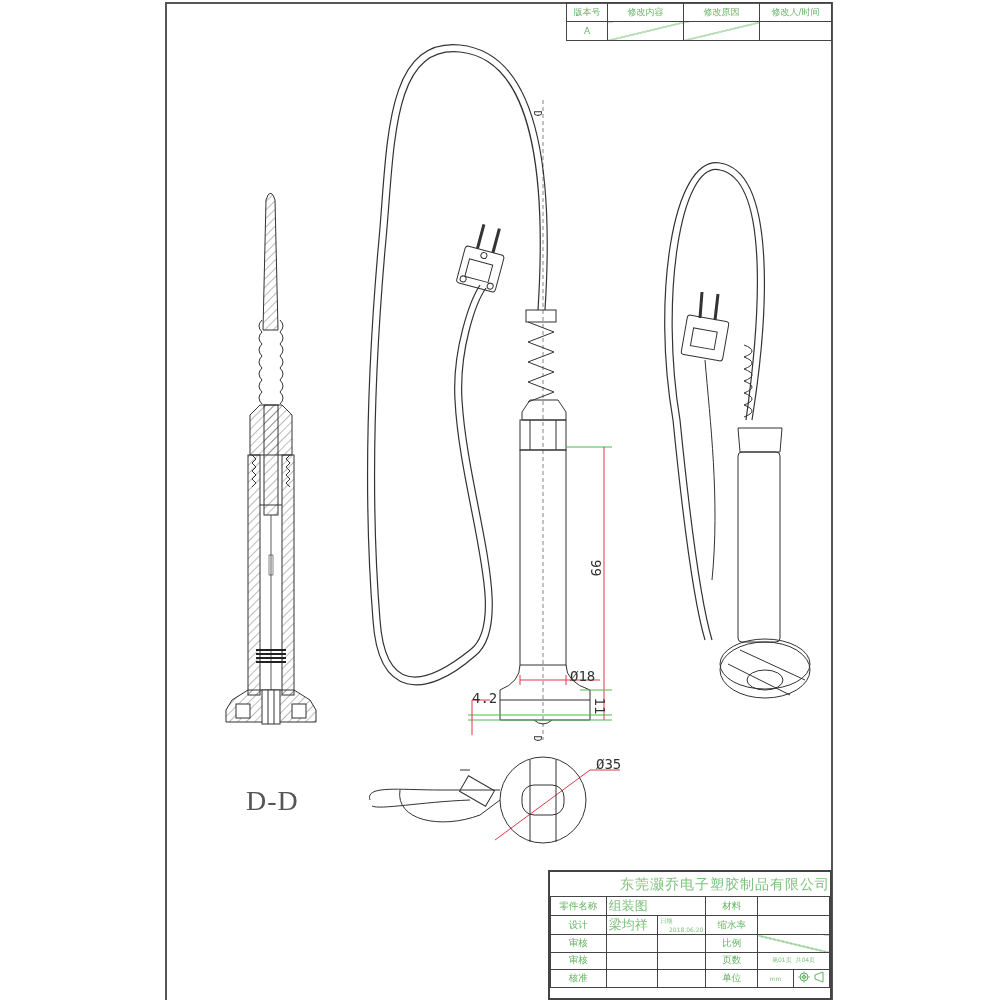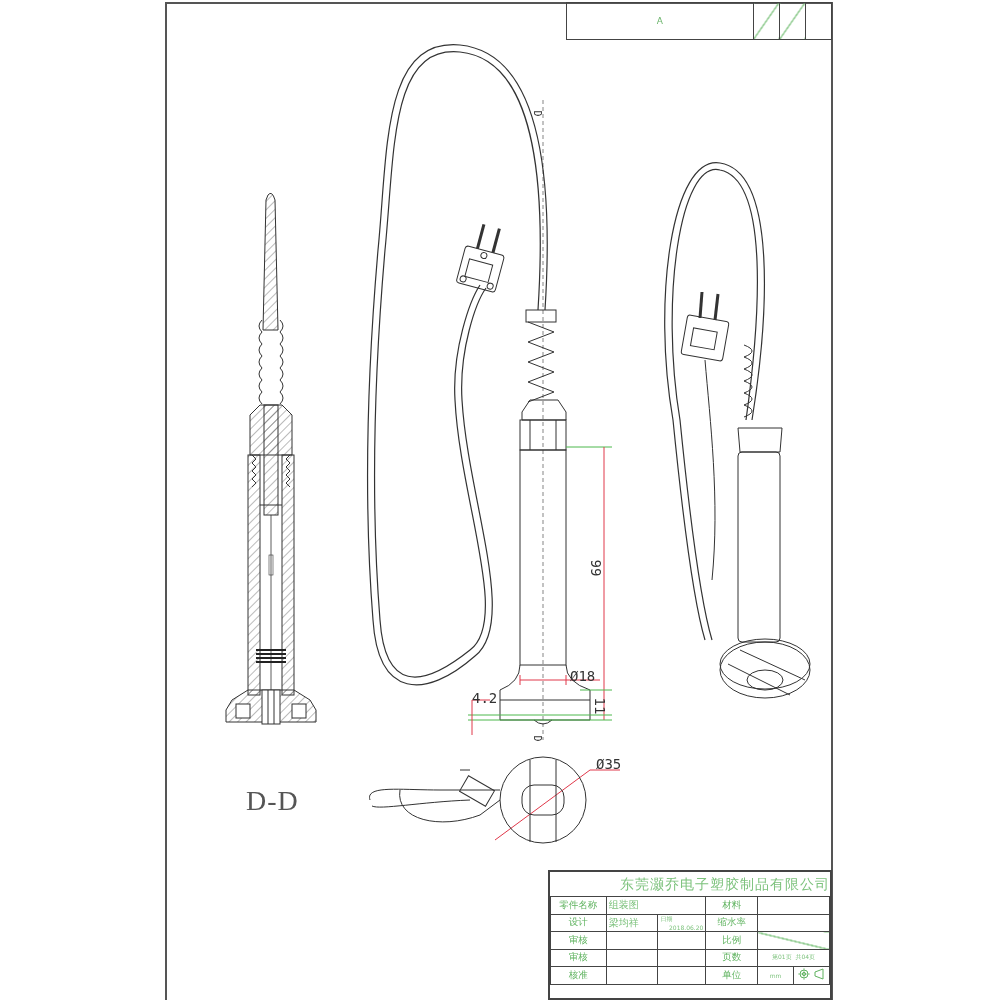--- a/index.html
+++ b/index.html
@@ -5,33 +5,39 @@
     html,body{margin:0;padding:0;background:#ffffff;}
     body{width:1000px;height:1000px;position:relative;overflow:hidden;font-family:"DejaVu Sans",sans-serif;}
     .sheet{position:absolute;left:165px;top:2px;width:668px;height:1000px;border-left:2px solid #555;border-top:2px solid #555;border-right:2px solid #555;box-sizing:border-box;}
     svg.drawing{position:absolute;left:0;top:0;}
     .rev-table{position:absolute;left:566px;top:2px;width:266px;height:38px;border-collapse:collapse;font-size:9px;color:#6ab46a;}
     .rev-table td{border:1px solid #444;text-align:center;height:18px;padding:0;}
     .title-block{position:absolute;left:548px;top:870px;width:284px;height:130px;border:2px solid #444;box-sizing:border-box;}
     .tb-company{position:absolute;left:0;top:0;width:100%;height:24px;border-bottom:1px solid #444;font-size:14px;color:#7cc27c;text-align:right;line-height:24px;letter-spacing:1px;}
     .tb-grid{position:absolute;left:0;top:24px;width:280px;border-collapse:collapse;font-size:9.5px;color:#5fb35f;}
     .tb-grid td{border:1px solid #444;height:16.5px;padding:0 2px;text-align:center;}
-    .tb-grid td.val{color:#7cc27c;text-align:left;font-size:10px;}
+    .tb-grid td.val{color:#7cc27c;text-align:left;font-size:13px;}
     .tb-grid td.mono{color:#333;font-family:"DejaVu Sans Mono",monospace;font-size:6.5px;text-align:left;white-space:nowrap;}
     .tb-grid td.small{font-size:6px;color:#7cc27c;}
     .dd-label{position:absolute;left:246px;top:785px;font-family:Liberation Serif, serif;font-size:28px;color:#555;letter-spacing:1px;}
     .dim{position:absolute;font-family:"DejaVu Sans Mono",monospace;font-size:14px;color:#333;}
   </style>
 </head>
 <body>
 
 <div class="sheet"></div>
 
 <table class="rev-table">
   <tbody>
+      <tr>
+    <td style="width:40px">版本号</td>
+    <td style="width:75px">修改内容</td>
+    <td style="width:75px">修改原因</td>
+    <td>修改人/时间</td>
+  </tr>
   <tr>
     <td>A</td>
     <td style="background:linear-gradient(to bottom right,transparent 48%,#7cc27c 49%,#7cc27c 51%,transparent 52%)"></td>
     <td style="background:linear-gradient(to bottom right,transparent 48%,#7cc27c 49%,#7cc27c 51%,transparent 52%)"></td>
     <td></td>
   </tr>
 </tbody>
   </table>
 
 <svg class="drawing" width="1000" height="1000" viewBox="0 0 1000 1000">

